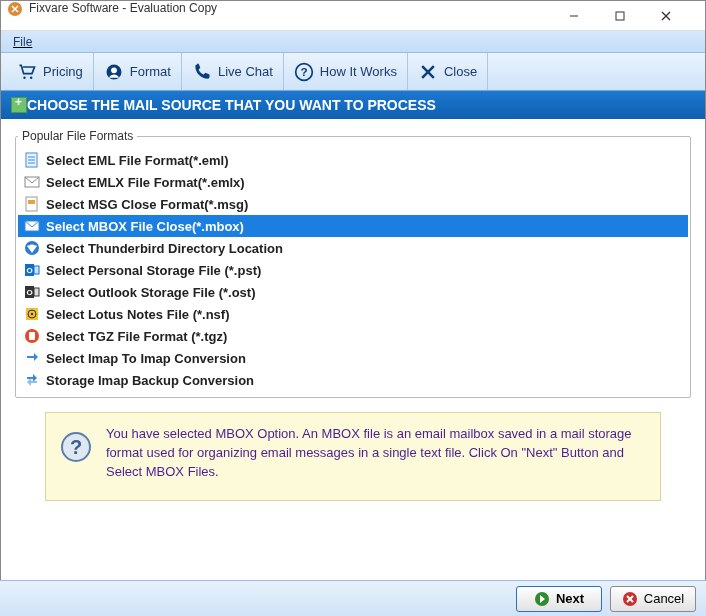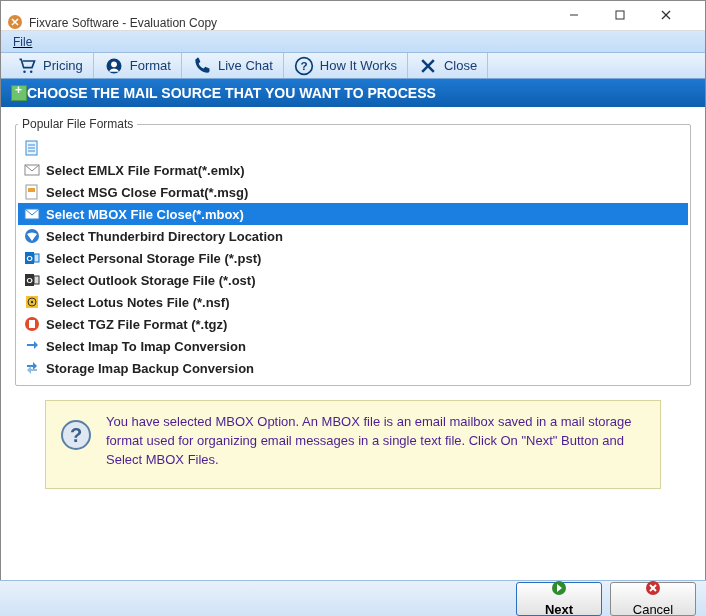--- a/index.html
+++ b/index.html
@@ -1,28 +1,28 @@
 <!DOCTYPE html>
 <html><head>
 <meta charset="utf-8">
 <style>
 * { box-sizing: border-box; margin: 0; padding: 0; }
 body { font-family: "Segoe UI", Tahoma, sans-serif; font-size: 12px; background: #fff; width: 706px; height: 616px; overflow: hidden; border: 1px solid #888; }
 
-.titlebar { height: 30px; display: flex; align-items: flex-end; padding: 0 16px 0 6px; background: #fff; border-bottom: 1px solid #ddd; }
+.titlebar { height: 30px; display: flex; align-items: flex-start; padding: 0 16px 0 6px; background: #fff; border-bottom: 1px solid #ddd; }
 .titlebar .app-icon { width: 16px; height: 16px; margin-right: 6px; display: flex; align-items: center; justify-content: center; }
 .titlebar .title { flex: 1; font-size: 12px; color: #333; }
 .titlebar .win-controls { display: flex; }
 .titlebar .win-btn { width: 46px; height: 30px; display: flex; align-items: center; justify-content: center; cursor: pointer; }
 .titlebar .win-btn svg { width: 10px; height: 10px; }
 
 .menubar { background: linear-gradient(#d6e8fb, #c3ddf8); height: 22px; display: flex; align-items: center; padding: 0 4px; border-bottom: 1px solid #9dbde0; text-decoration: underline; }
 .menubar .menu-item { padding: 2px 8px; font-size: 12px; color: #1a3c6e; cursor: pointer; }
 
-.toolbar { background: linear-gradient(#eaf3fd, #cfe3f8); height: 26px; display: flex; align-items: stretch; border-bottom: 1px solid #7aa8d8; padding-left: 6px; }
+.toolbar { background: linear-gradient(#eaf3fd, #cfe3f8); height: 38px; display: flex; align-items: stretch; border-bottom: 1px solid #7aa8d8; padding-left: 6px; }
 .toolbar .tbtn { display: flex; align-items: center; padding: 0 10px; border-right: 1px solid #a9c7e8; cursor: pointer; font-size: 13px; color: #1a3c6e; gap: 6px; }
 .toolbar .ticon { width: 20px; height: 20px; display: flex; align-items: center; justify-content: center; }
 .toolbar .ticon svg { width: 20px; height: 20px; }
 
 .sectionbar { background: linear-gradient(#1d78d0, #0e5fb0); color: #fff; font-weight: bold; font-size: 14px; padding: 6px 10px; display: flex; align-items: center; }
 .sectionbar .sicon { width: 16px; height: 16px; background: #6fc36f; border: 1px solid #4a9a4a; position: relative; }
 .sectionbar .sicon::after { content: "+"; position: absolute; top: -3px; left: 3px; font-size: 12px; color: #fff; }
 
 .content { padding: 10px 14px 6px 14px; }
 
@@ -32,21 +32,21 @@
 .format-item { display: flex; align-items: center; gap: 6px; padding: 3px 6px; font-size: 13px; font-weight: bold; color: #222; cursor: pointer; }
 .format-item.selected { background: #1a7fe0; color: #fff; }
 .format-item .ficon { width: 16px; height: 16px; flex-shrink: 0; display: flex; align-items: center; justify-content: center; }
 .format-item .ficon svg { width: 16px; height: 16px; }
 
 .infobox { margin: 14px 30px 10px 30px; background: #fcfad9; border: 1px solid #d8d4a0; padding: 12px 14px 18px 14px; display: flex; gap: 14px; align-items: flex-start; }
 .infobox .info-icon { width: 32px; height: 32px; flex-shrink: 0; display: flex; align-items: center; justify-content: center; margin-top: 6px; }
 .infobox .info-text { font-size: 13px; color: #4c1d95; line-height: 1.45; }
 
 .footer { position: absolute; bottom: 0; left: 0; right: 0; height: 36px; background: linear-gradient(#e8f1fb, #d0e3f7); border-top: 1px solid #9dbde0; display: flex; align-items: center; justify-content: flex-end; padding: 0 10px; gap: 8px; }
-.footer .fbtn { height: 26px; min-width: 86px; background: linear-gradient(#fefefe, #e2e2e2); border: 1px solid #8a8a8a; border-radius: 3px; display: flex; align-items: center; justify-content: center; gap: 6px; font-size: 13px; cursor: pointer; padding: 16px 10px; flex-direction: column; }
+.footer .fbtn { height: 26px; min-width: 86px; background: linear-gradient(#fefefe, #e2e2e2); border: 1px solid #8a8a8a; border-radius: 3px; display: flex; align-items: center; justify-content: center; gap: 6px; font-size: 13px; cursor: pointer; padding: 8px 10px; }
 .footer .fbtn.primary { font-weight: bold; border-color: #2a6fc0; }
 .footer .fbtn .bicon { width: 16px; height: 16px; display: flex; align-items: center; justify-content: center; }
 </style>
 </head>
 <body>
 
 <div class="titlebar">
   <div class="app-icon">
     <svg viewBox="0 0 16 16">
         <circle cx="8" cy="8" r="7" fill="#d98a3a"></circle>
@@ -139,20 +139,21 @@
 
       <li class="format-item">
         <span class="ficon">
             <svg viewBox="0 0 16 16">
               <rect x="2" y="1" width="11" height="14" fill="#eaf4ff" stroke="#3a8ad8"></rect>
               <line x1="4" y1="5" x2="11" y2="5" stroke="#3a8ad8"></line>
               <line x1="4" y1="8" x2="11" y2="8" stroke="#3a8ad8"></line>
               <line x1="4" y1="11" x2="11" y2="11" stroke="#3a8ad8"></line>
             </svg>
           </span>
+        <span>Select EML File Format(*.eml)</span>
       </li>
 
       <li class="format-item">
         <span class="ficon">
             <svg viewBox="0 0 16 16">
               <rect x="1" y="3" width="14" height="10" fill="#fff" stroke="#888"></rect>
               <path d="M1 3 L8 9 L15 3" fill="none" stroke="#888"></path>
             </svg>
           </span>
         <span>Select EMLX File Format(*.emlx)</span>

